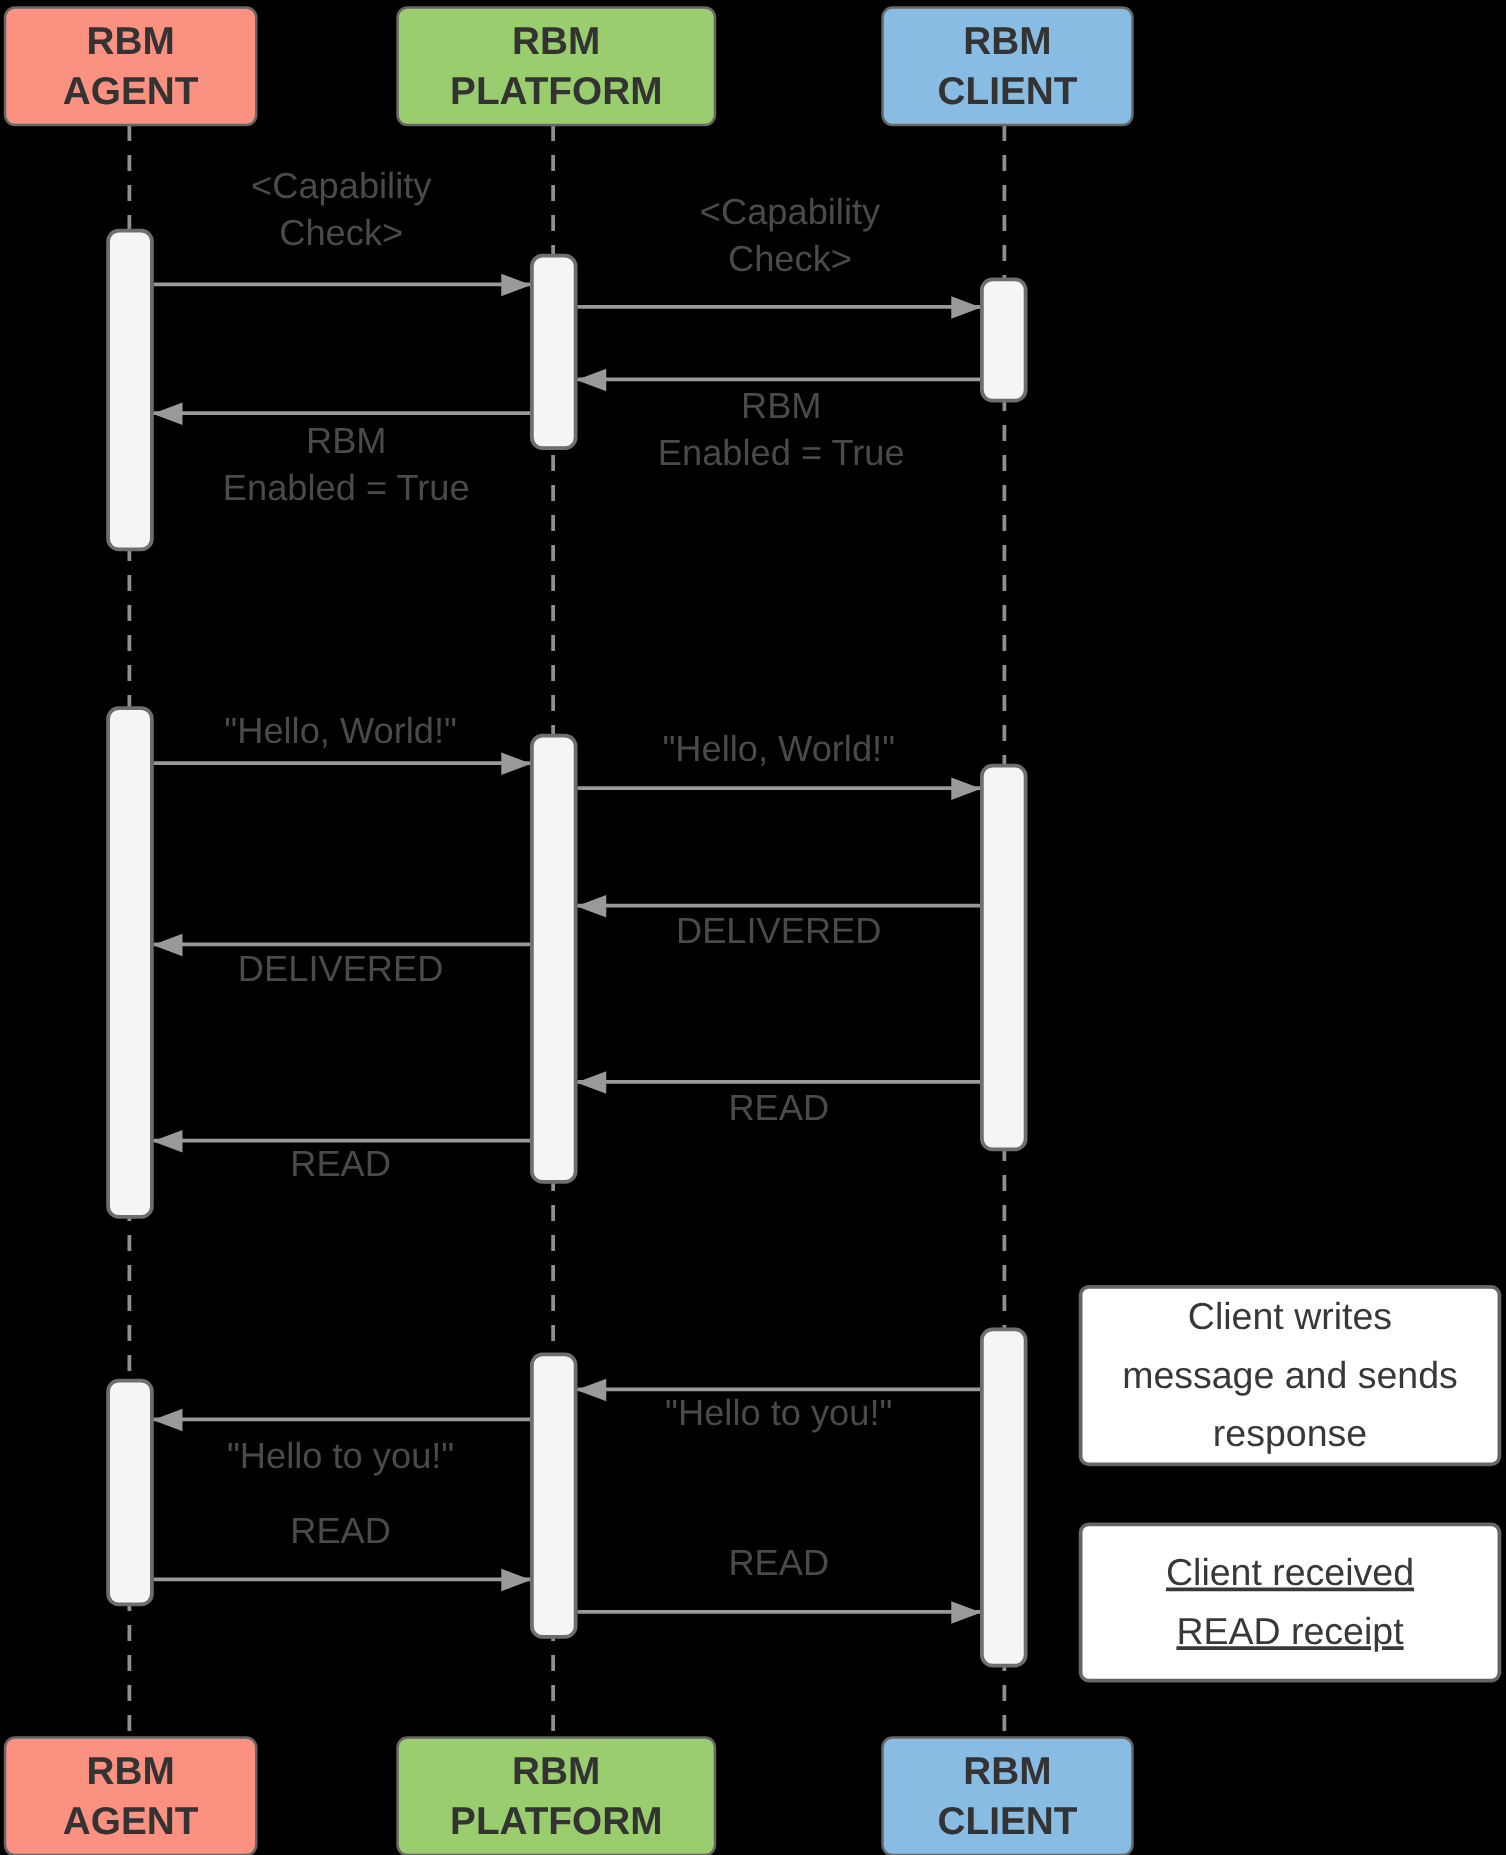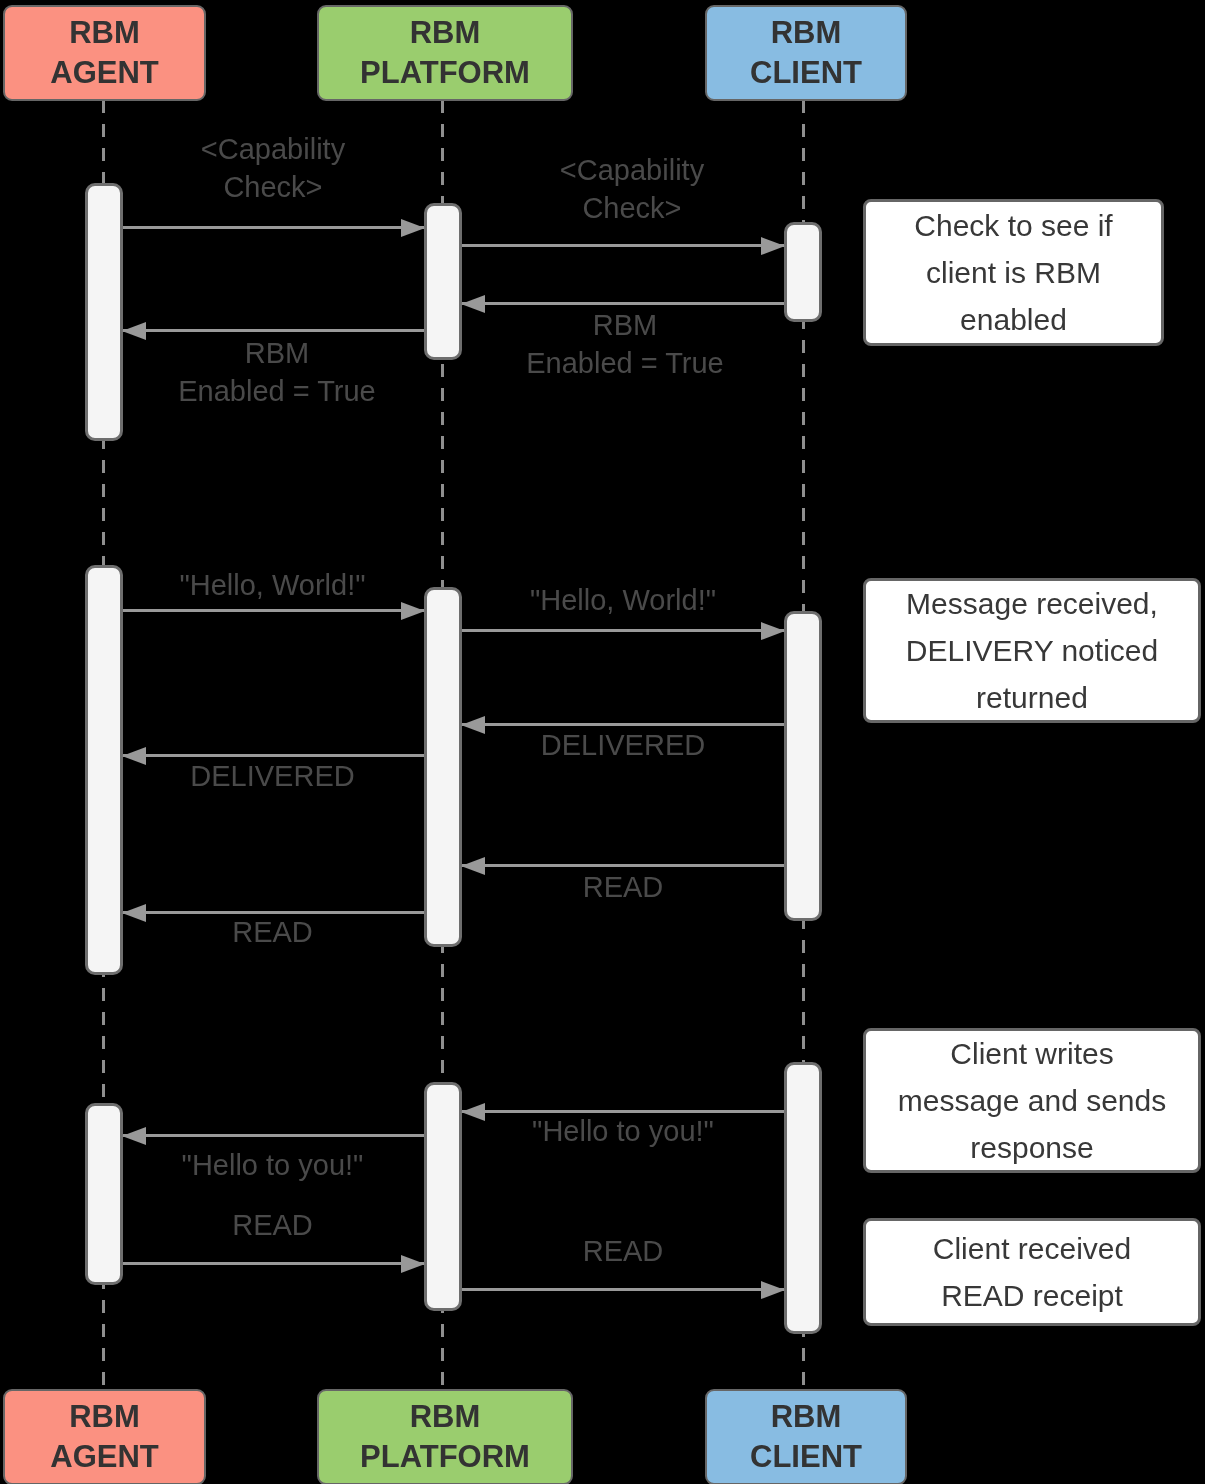--- a/index.html
+++ b/index.html
@@ -148,25 +148,19 @@
     </div>
   <div class="arrow" style="left:462px; top:1288px; width:322px;">
       <span class="head right"></span>
     </div>
 
   <div class="msg-label" style="left:490px; top:1112px; width:266px;">"Hello to you!"</div>
   <div class="msg-label" style="left:140px; top:1146px; width:265px;">"Hello to you!"</div>
   <div class="msg-label" style="left:140px; top:1206px; width:265px;">READ</div>
   <div class="msg-label" style="left:490px; top:1232px; width:266px;">READ</div>
 
-  <div class="note" style="left:863px; top:199px;  width:301px; height:147px;">Check to see if
-client is RBM
-enabled</div>
-  <div class="note" style="left:863px; top:578px;  width:338px; height:145px;">Message received,
-DELIVERY noticed
-returned</div>
   <div class="note" style="left:863px; top:1028px; width:338px; height:145px;">Client writes
 message and sends
 response</div>
-  <div class="note" style="left:863px; top:1218px; width:338px; height:108px;">Client received
+  <div class="note" style="left:863px; top:1218px; width:338px; height:128px;text-decoration:underline;">Client received
 READ receipt</div>
 
 </div>
 
 </body></html>

